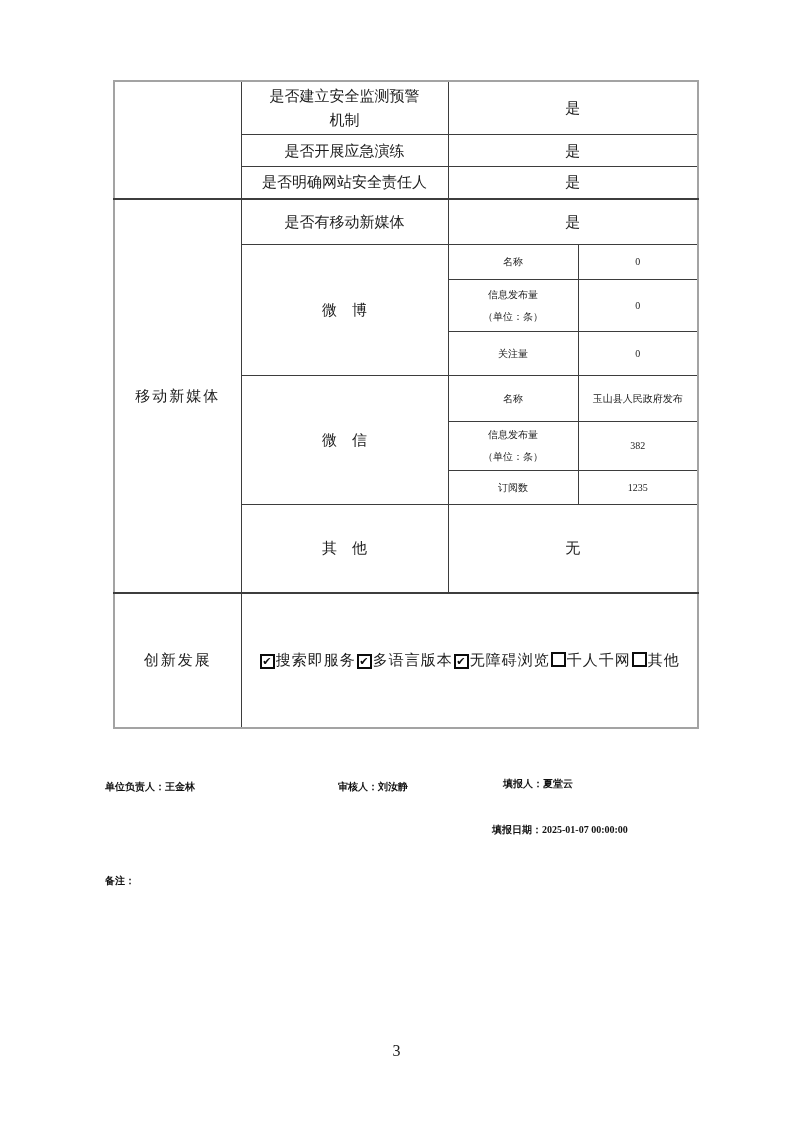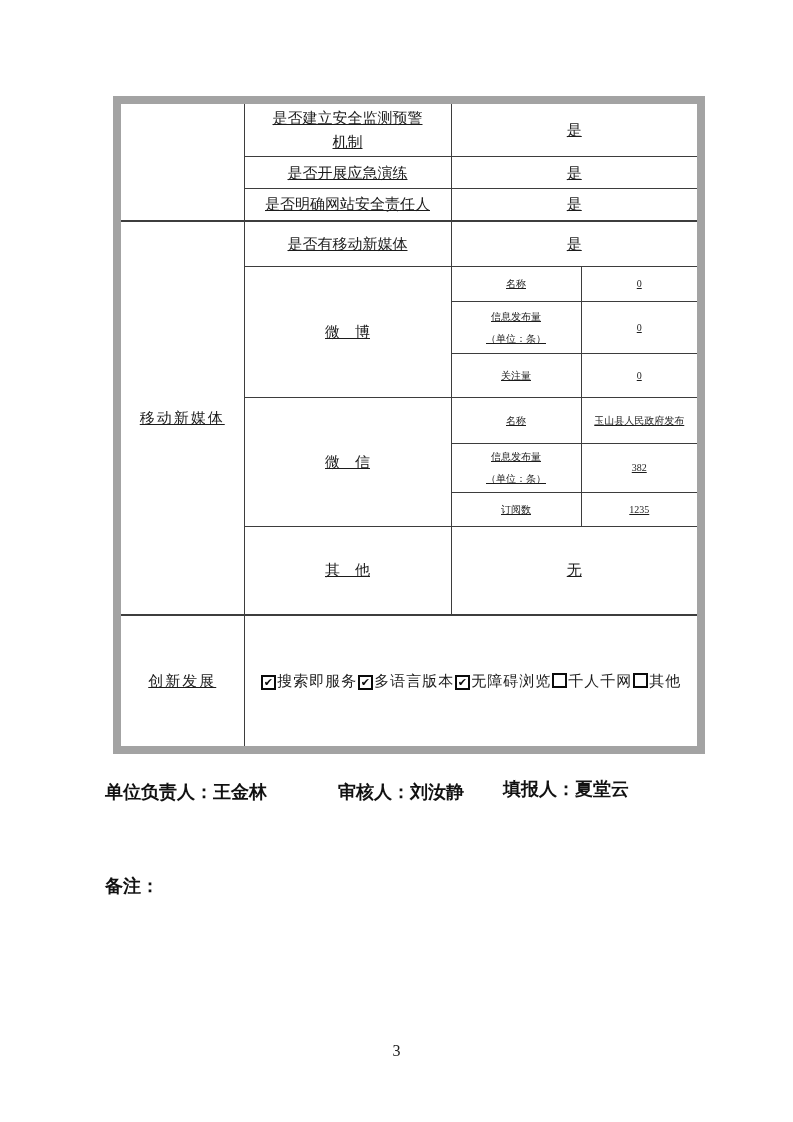--- a/index.html
+++ b/index.html
@@ -14,26 +14,25 @@
     background: #ffffff;
     font-family: "Liberation Serif", "DejaVu Serif", serif;
     color: #1c1c1c;
     overflow: hidden;
   }
 
   
   table.main-table {
     position: absolute;
     left: 113px;
-    top: 96px;
+    top: 80px;
     width: 584px;
     border-collapse: collapse;
     table-layout: fixed;
-    border: 8px solid #a3a3a3;
-    text-decoration: underline;
+    border: 2px solid #a3a3a3;
   }
   table.main-table td {
     border: 1px solid #3d3d3d;
     text-align: center;
     vertical-align: middle;
     font-size: 15px;
     line-height: 24px;
     padding: 2px 4px;
     overflow: hidden;
   }
@@ -79,21 +78,21 @@
     font-weight: bold;
     text-align: center;
     color: #0b0b0b;
     font-family: "DejaVu Sans", sans-serif;
   }
   .cb.checked::after { content: "✔"; }
 
   
   .f-text {
     position: absolute;
-    font-size: 18px;
+    font-size: 10px;
     font-weight: bold;
     color: #111;
     white-space: nowrap;
   }
   .page-num {
     position: absolute;
     left: 0;
     top: 1042px;
     width: 100%;
     text-align: center;
@@ -183,17 +182,18 @@
         <div class="cb-line"><span class="cb-item"><span class="cb checked"></span><span>搜索即服务</span></span><span class="cb-item"><span class="cb checked"></span><span>多语言版本</span></span><span class="cb-item"><span class="cb checked"></span><span>无障碍浏览</span></span><span class="cb-item"><span class="cb"></span><span>千人千网</span></span><span class="cb-item"><span class="cb"></span><span>其他</span></span></div>
       </td>
     </tr>
   </tbody>
     </table>
 
   <div class="f-text" style="left:105px; top:780px;">单位负责人：王金林</div>
   <div class="f-text" style="left:338px; top:780px;">审核人：刘汝静</div>
   <div class="f-text" style="left:503px; top:777px;">填报人：夏堂云</div>
 
+  <div class="f-text" style="left:492px; top:823px;">填报日期：2025-01-07 00:00:00</div>
 
   <div class="f-text" style="left:105px; top:874px;">备注：</div>
 
   <div class="page-num">3</div>
 </div>
 
 </body></html>

